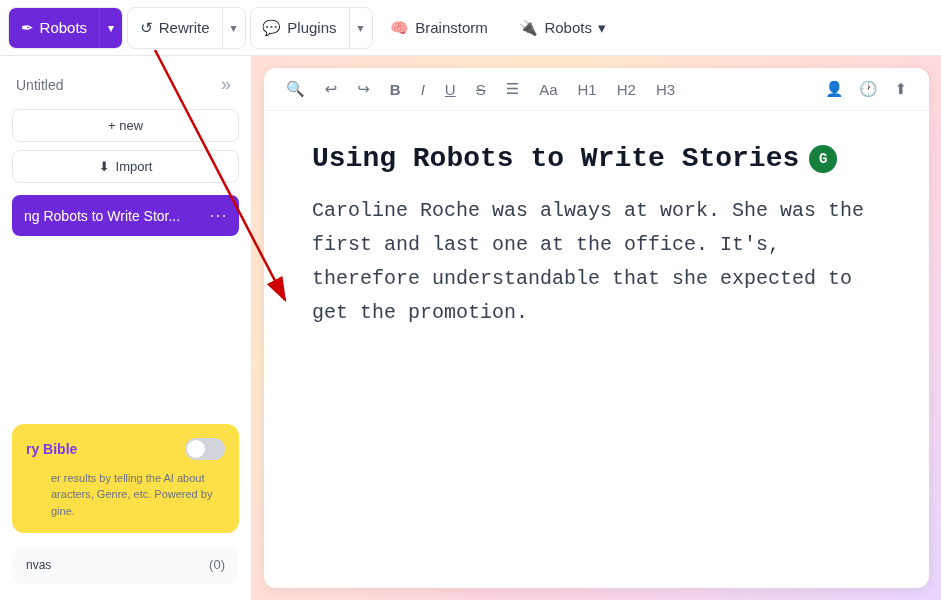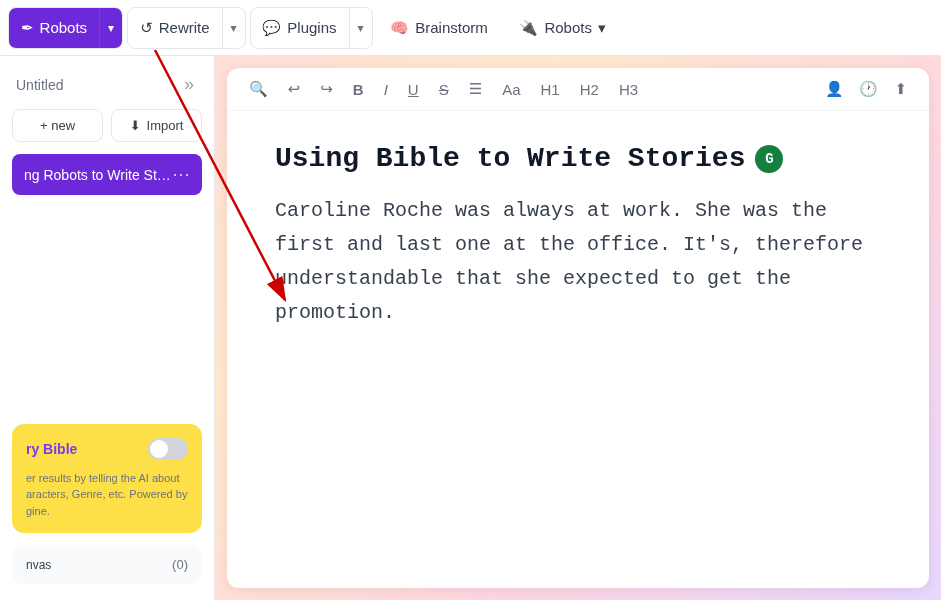--- a/index.html
+++ b/index.html
@@ -97,21 +97,21 @@
       display: flex;
       position: absolute;
       top: 56px;
       left: 0;
       right: 0;
       bottom: 0;
     }
 
     
     .sidebar {
-      width: 215px;
+      width: 252px;
       background: white;
       border-right: 1px solid #e5e7eb;
       display: flex;
       flex-direction: column;
       padding: 16px 12px;
       gap: 12px;
       flex-shrink: 0;
     }
 
     .sidebar-header {
@@ -132,20 +132,21 @@
       border: none;
       cursor: pointer;
       color: #9ca3af;
       font-size: 18px;
       padding: 2px 4px;
     }
 
     .sidebar-actions {
       display: flex;
       gap: 8px;
+      flex-direction: column;
     }
 
     .sidebar-btn {
       flex: 1;
       display: flex;
       align-items: center;
       justify-content: center;
       gap: 6px;
       padding: 8px 10px;
       border-radius: 8px;
@@ -228,20 +229,21 @@
       border-radius: 50%;
       top: 2px;
       left: 2px;
       transition: left 0.2s;
     }
 
     .story-bible-desc {
       font-size: 11px;
       color: #6b7280;
       line-height: 1.5;
+      margin-left: 25px;
     }
 
     
     .canvas-section {
       background: #f9fafb;
       border-radius: 12px;
       padding: 12px 14px;
       display: flex;
       align-items: center;
       justify-content: space-between;
@@ -447,21 +449,21 @@
 
       <div class="editor-right-tools">
         <button class="editor-tool-btn">👤</button>
         <button class="editor-tool-btn">🕐</button>
         <button class="editor-tool-btn">⬆</button>
       </div>
     </div>
 
     <div class="editor-content">
       <div class="doc-title">
-        <span>Using Bible to Write Stories</span>
+        <span>Using Robots to Write Stories</span>
         <span class="grammarly-icon">G</span>
       </div>
       <div class="doc-body">Caroline Roche was always at work. She was the first and last one at the office. It's, therefore understandable that she expected to get the promotion.</div>
     </div>
   </div>
 </div>
 
 <svg class="arrow-overlay" viewBox="0 0 941 600">
   <defs>
     <marker id="arrowhead" markerWidth="10" markerHeight="7" refX="9" refY="3.5" orient="auto">

